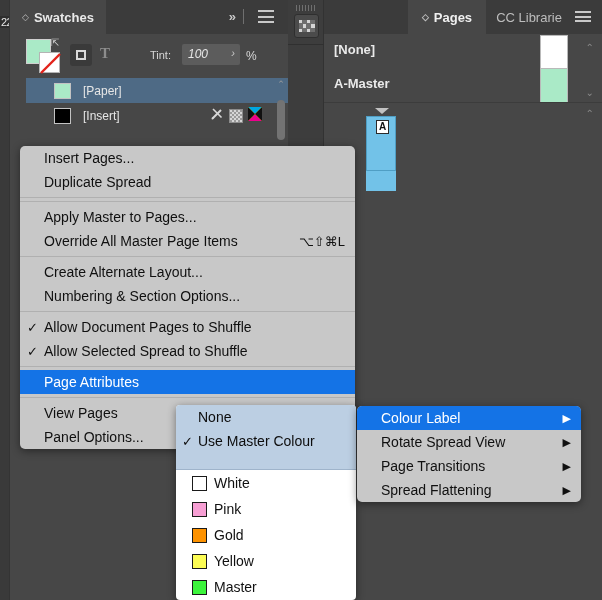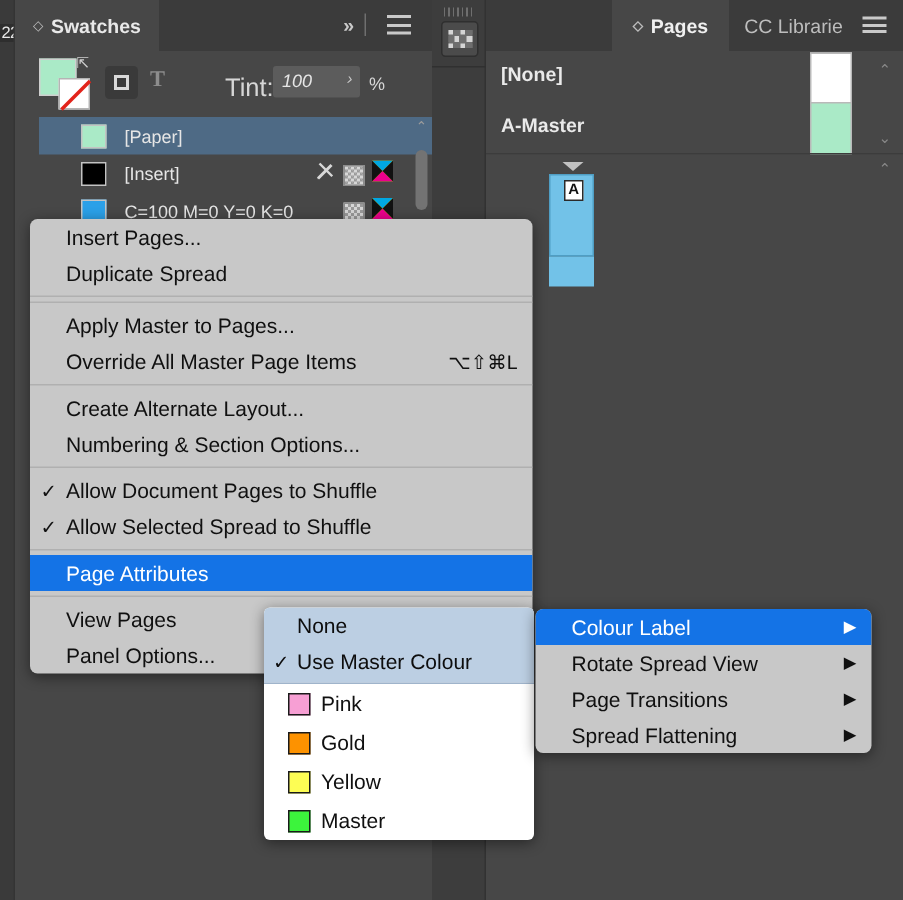--- a/index.html
+++ b/index.html
@@ -161,21 +161,21 @@
     left: 90px; top: 11px;
     color: #8d8d8d;
     font-size: 15px;
     font-family: "Liberation Serif", serif;
     font-weight: bold;
   }
   #tint-label {
     position: absolute;
     left: 140px; top: 15px;
     color: #d7d7d7;
-    font-size: 17px;
+    font-size: 11px;
   }
   #tint-field {
     position: absolute;
     left: 172px; top: 10px;
     width: 58px; height: 21px;
     background: #5c5c5c;
     border-radius: 2px;
     font-style: italic;
   }
   #tint-value {
@@ -493,21 +493,21 @@
 
   
   #attr-submenu {
     left: 176px; top: 405px;
     width: 180px;
     background: #ffffff;
     border-radius: 4px;
   }
   #attr-top {
     background: #bccfe3;
-    padding-bottom: 2px;
+    padding-bottom: 16px;
   }
   #attr-top .menu-item { color: #0d0d0d; }
   #attr-sep {
     height: 1px;
     background: #9fb4cb;
   }
   .color-item {
     position: relative;
     height: 26px;
     display: flex;
@@ -606,36 +606,20 @@
             <rect x="0" y="0" width="14" height="14" fill="#ffe400"></rect>
             <path d="M0 0 L14 0 L7 7 Z" fill="#00a7e1"></path>
             <path d="M0 14 L14 14 L7 7 Z" fill="#ec008c"></path>
             <path d="M0 0 L0 14 L7 7 Z" fill="#111"></path>
             <path d="M14 0 L14 14 L7 7 Z" fill="#111"></path>
           </svg>
         </span>
       </span>
     </div>
 
-    <div class="swatch-row">
-      <span class="sw-chip" style="background:#2ba0e8"></span>
-      <span class="sw-name">C=100 M=0 Y=0 K=0</span>
-      <span class="sw-icons">
-        <span class="ico-box ico-tile"></span>
-        <span>
-          <svg width="14" height="14" viewBox="0 0 14 14">
-            <rect x="0" y="0" width="14" height="14" fill="#ffe400"></rect>
-            <path d="M0 0 L14 0 L7 7 Z" fill="#00a7e1"></path>
-            <path d="M0 14 L14 14 L7 7 Z" fill="#ec008c"></path>
-            <path d="M0 0 L0 14 L7 7 Z" fill="#111"></path>
-            <path d="M14 0 L14 14 L7 7 Z" fill="#111"></path>
-          </svg>
-        </span>
-      </span>
-    </div>
 
     <div id="swatch-scrollbar">
       <div id="swatch-scroll-arrow">⌃</div>
       <div id="swatch-scroll-thumb"></div>
     </div>
   </div>
 </div>
 
 <div id="right-dock">
 
@@ -756,20 +740,24 @@
     <div class="menu-item" style="padding-left:22px;">
       <span>None</span>
     </div>
     <div class="menu-item" style="padding-left:22px;">
       <span class="check" style="left:6px;">✓</span>
       <span>Use Master Colour</span>
     </div>
   </div>
   <div id="attr-sep"></div>
   <div class="color-item">
+    <span class="color-chip" style="background:#ffffff"></span>
+    <span>White</span>
+  </div>
+  <div class="color-item">
     <span class="color-chip" style="background:#f79fd4"></span>
     <span>Pink</span>
   </div>
   <div class="color-item">
     <span class="color-chip" style="background:#fd9200"></span>
     <span>Gold</span>
   </div>
   <div class="color-item">
     <span class="color-chip" style="background:#fdfd54"></span>
     <span>Yellow</span>

